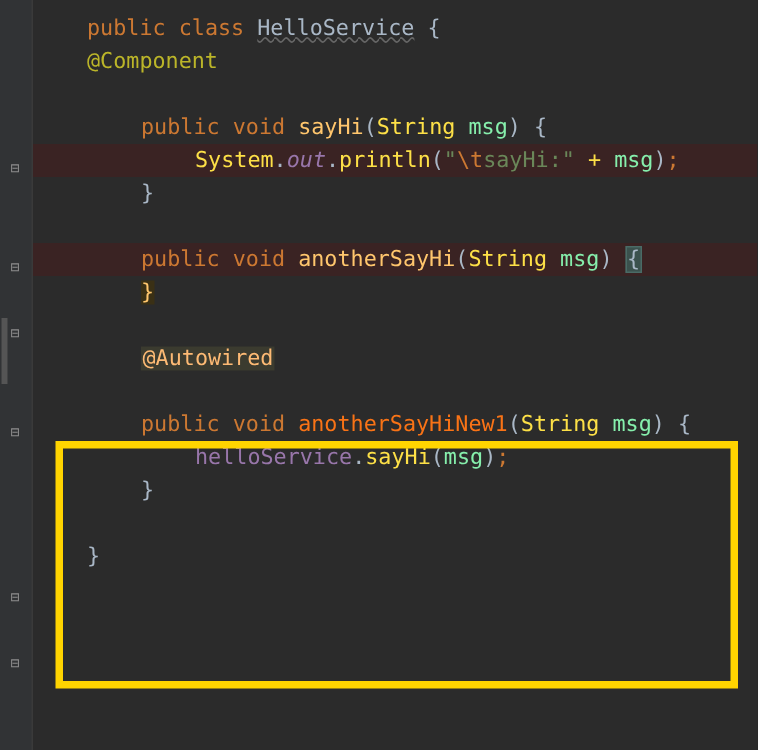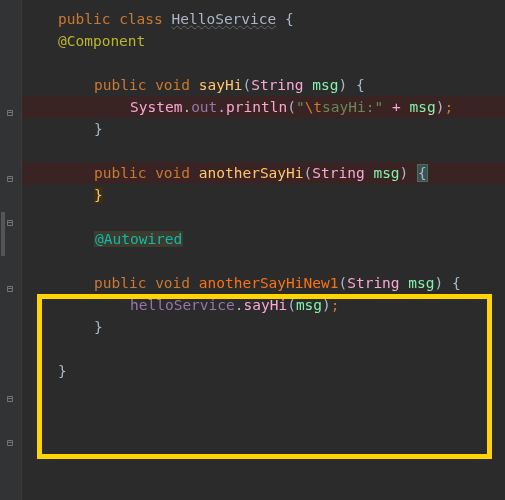--- a/index.html
+++ b/index.html
@@ -54,26 +54,26 @@
   .line {
     height: 22px;
     line-height: 22px;
     white-space: pre;
     padding-left: 0;
     color: #a9b7c6;
   }
   .tab { display: inline-block; width: 36px; }
   .kw { color: #cc7832; }
   .ann { color: #bbb529; }
-  .ann-hi { color: #14b8a6; background: #3b3b2f; padding: 0 1px; }
-  .cls { color: #f9a8d4; }
+  .ann-hi { color: #fdba74; background: #3b3b2f; padding: 0 1px; }
+  .cls { color: #fde047; }
   .cls-def { color: #a9b7c6; text-decoration: underline wavy #666; text-decoration-thickness: 1px; }
   .method { color: #ffc66d; }
   .method-gray { color: #f97316; }
-  .field-static { color: #9876aa; }
+  .field-static { color: #9876aa; font-style: italic; }
   .field { color: #9876aa; }
   .str { color: #6a8759; }
   .escape { color: #cc7832; }
   .param { color: #86efac; }
   .punct { color: #a9b7c6; }
   .semicolon { color: #cc7832; }
   .paren-match { background: #3b514d; border: 1px solid #4a6b66; padding: 0 0px; }
   .line-hi-dark { background: #3a2323; }
   .highlight-box {
     position: absolute;

